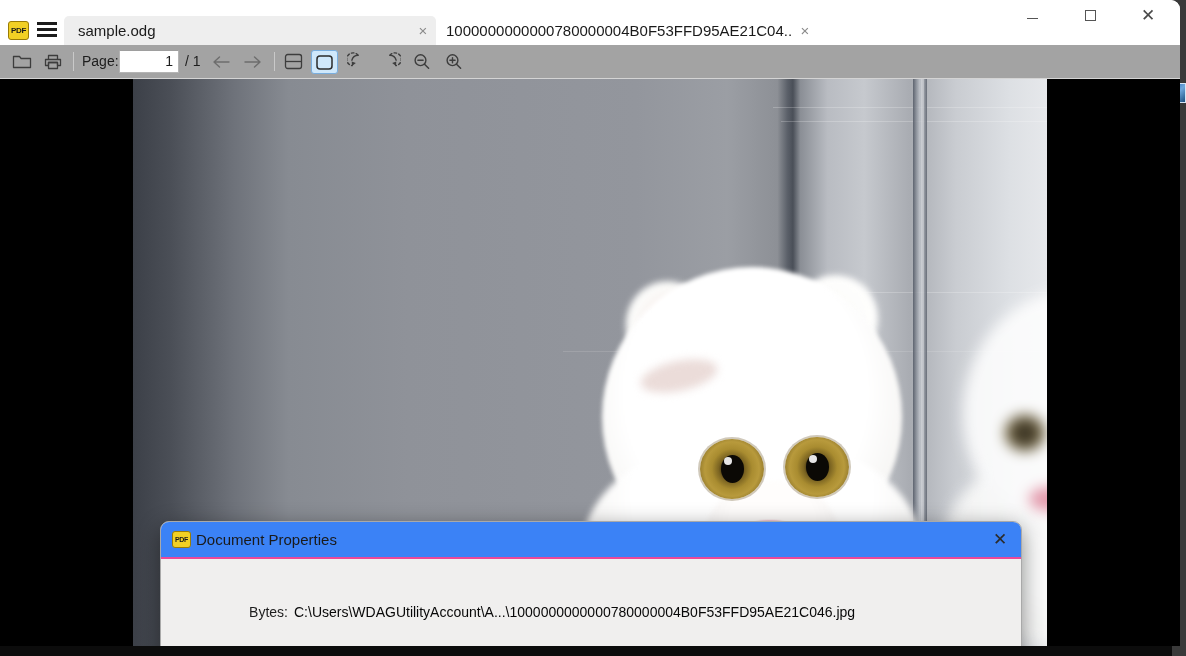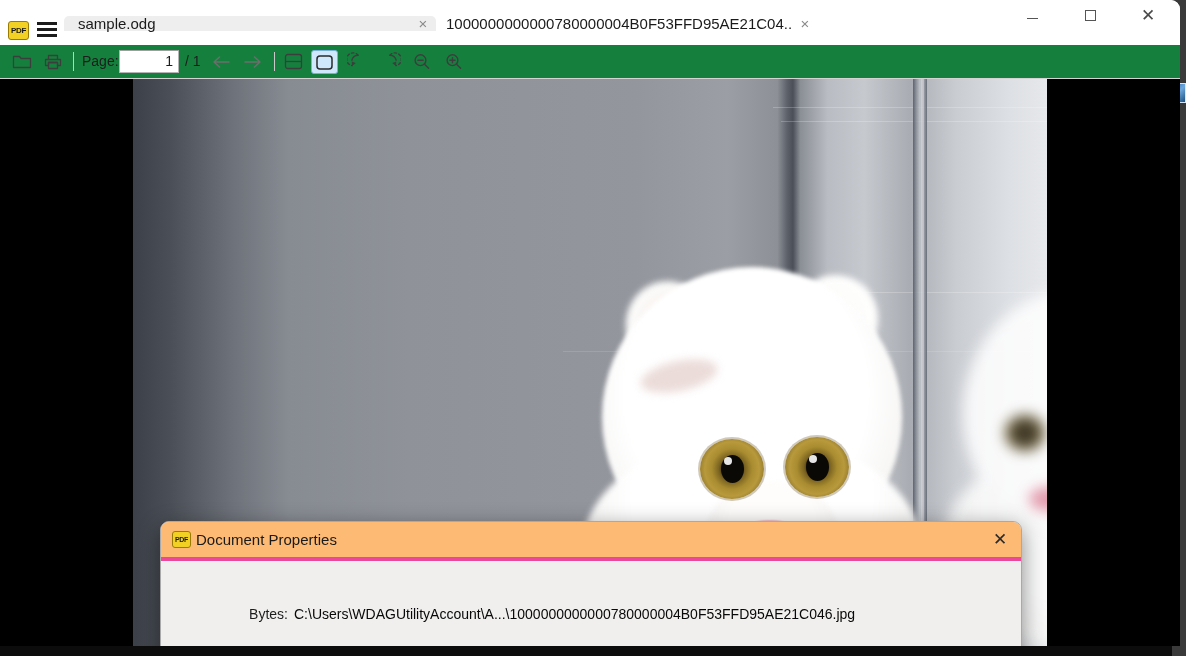--- a/index.html
+++ b/index.html
@@ -82,21 +82,21 @@
     height: 3px;
     background: #1c1c1c;
     margin-bottom: 3px;
     border-radius: 0;
   }
   #hamburger-menu i:last-child { margin-bottom: 0; }
 
   .tab {
     position: absolute;
     top: 16px;
-    height: 15px;
+    height: 29px;
     display: flex;
     align-items: center;
     box-sizing: border-box;
   }
   #tab-active {
     left: 64px;
     width: 372px;
     background: #eeeeee;
     border-top-left-radius: 5px;
     border-top-right-radius: 5px;
@@ -144,21 +144,21 @@
   }
   .win-glyph-max {
     width: 11px; height: 11px; border: 1px solid #555; box-sizing: border-box;
   }
   .win-glyph-close { font-size: 17px; line-height: 1; color: #4a4a4a; font-weight: 300; }
 
   
   #toolbar {
     position: relative;
     height: 33px;
-    background: #15803d;
+    background: #a3a3a3;
     border-bottom: 1px solid #d4d4d4;
   }
   .tb-item {
     position: absolute;
     top: 4px;
     height: 25px;
     display: flex;
     align-items: center;
     justify-content: center;
     cursor: pointer;
@@ -435,22 +435,22 @@
     background: #f0efee;
     border: 1px solid #a9a9a9;
     border-radius: 9px;
     box-shadow: 0 6px 22px rgba(0,0,0,0.45);
     box-sizing: border-box;
     overflow: hidden;
   }
   #dialog-titlebar {
     position: relative;
     height: 35px;
-    background: #fdba74;
-    border-bottom: 4px solid #ec4899;
+    background: #3b82f6;
+    border-bottom: 2px solid #ec4899;
   }
   #dialog-icon {
     position: absolute;
     left: 11px; top: 9px;
     width: 19px; height: 17px;
     background: #f2d024;
     border: 1px solid #9a7c05;
     border-radius: 3px;
     box-sizing: border-box;
     display: flex;

